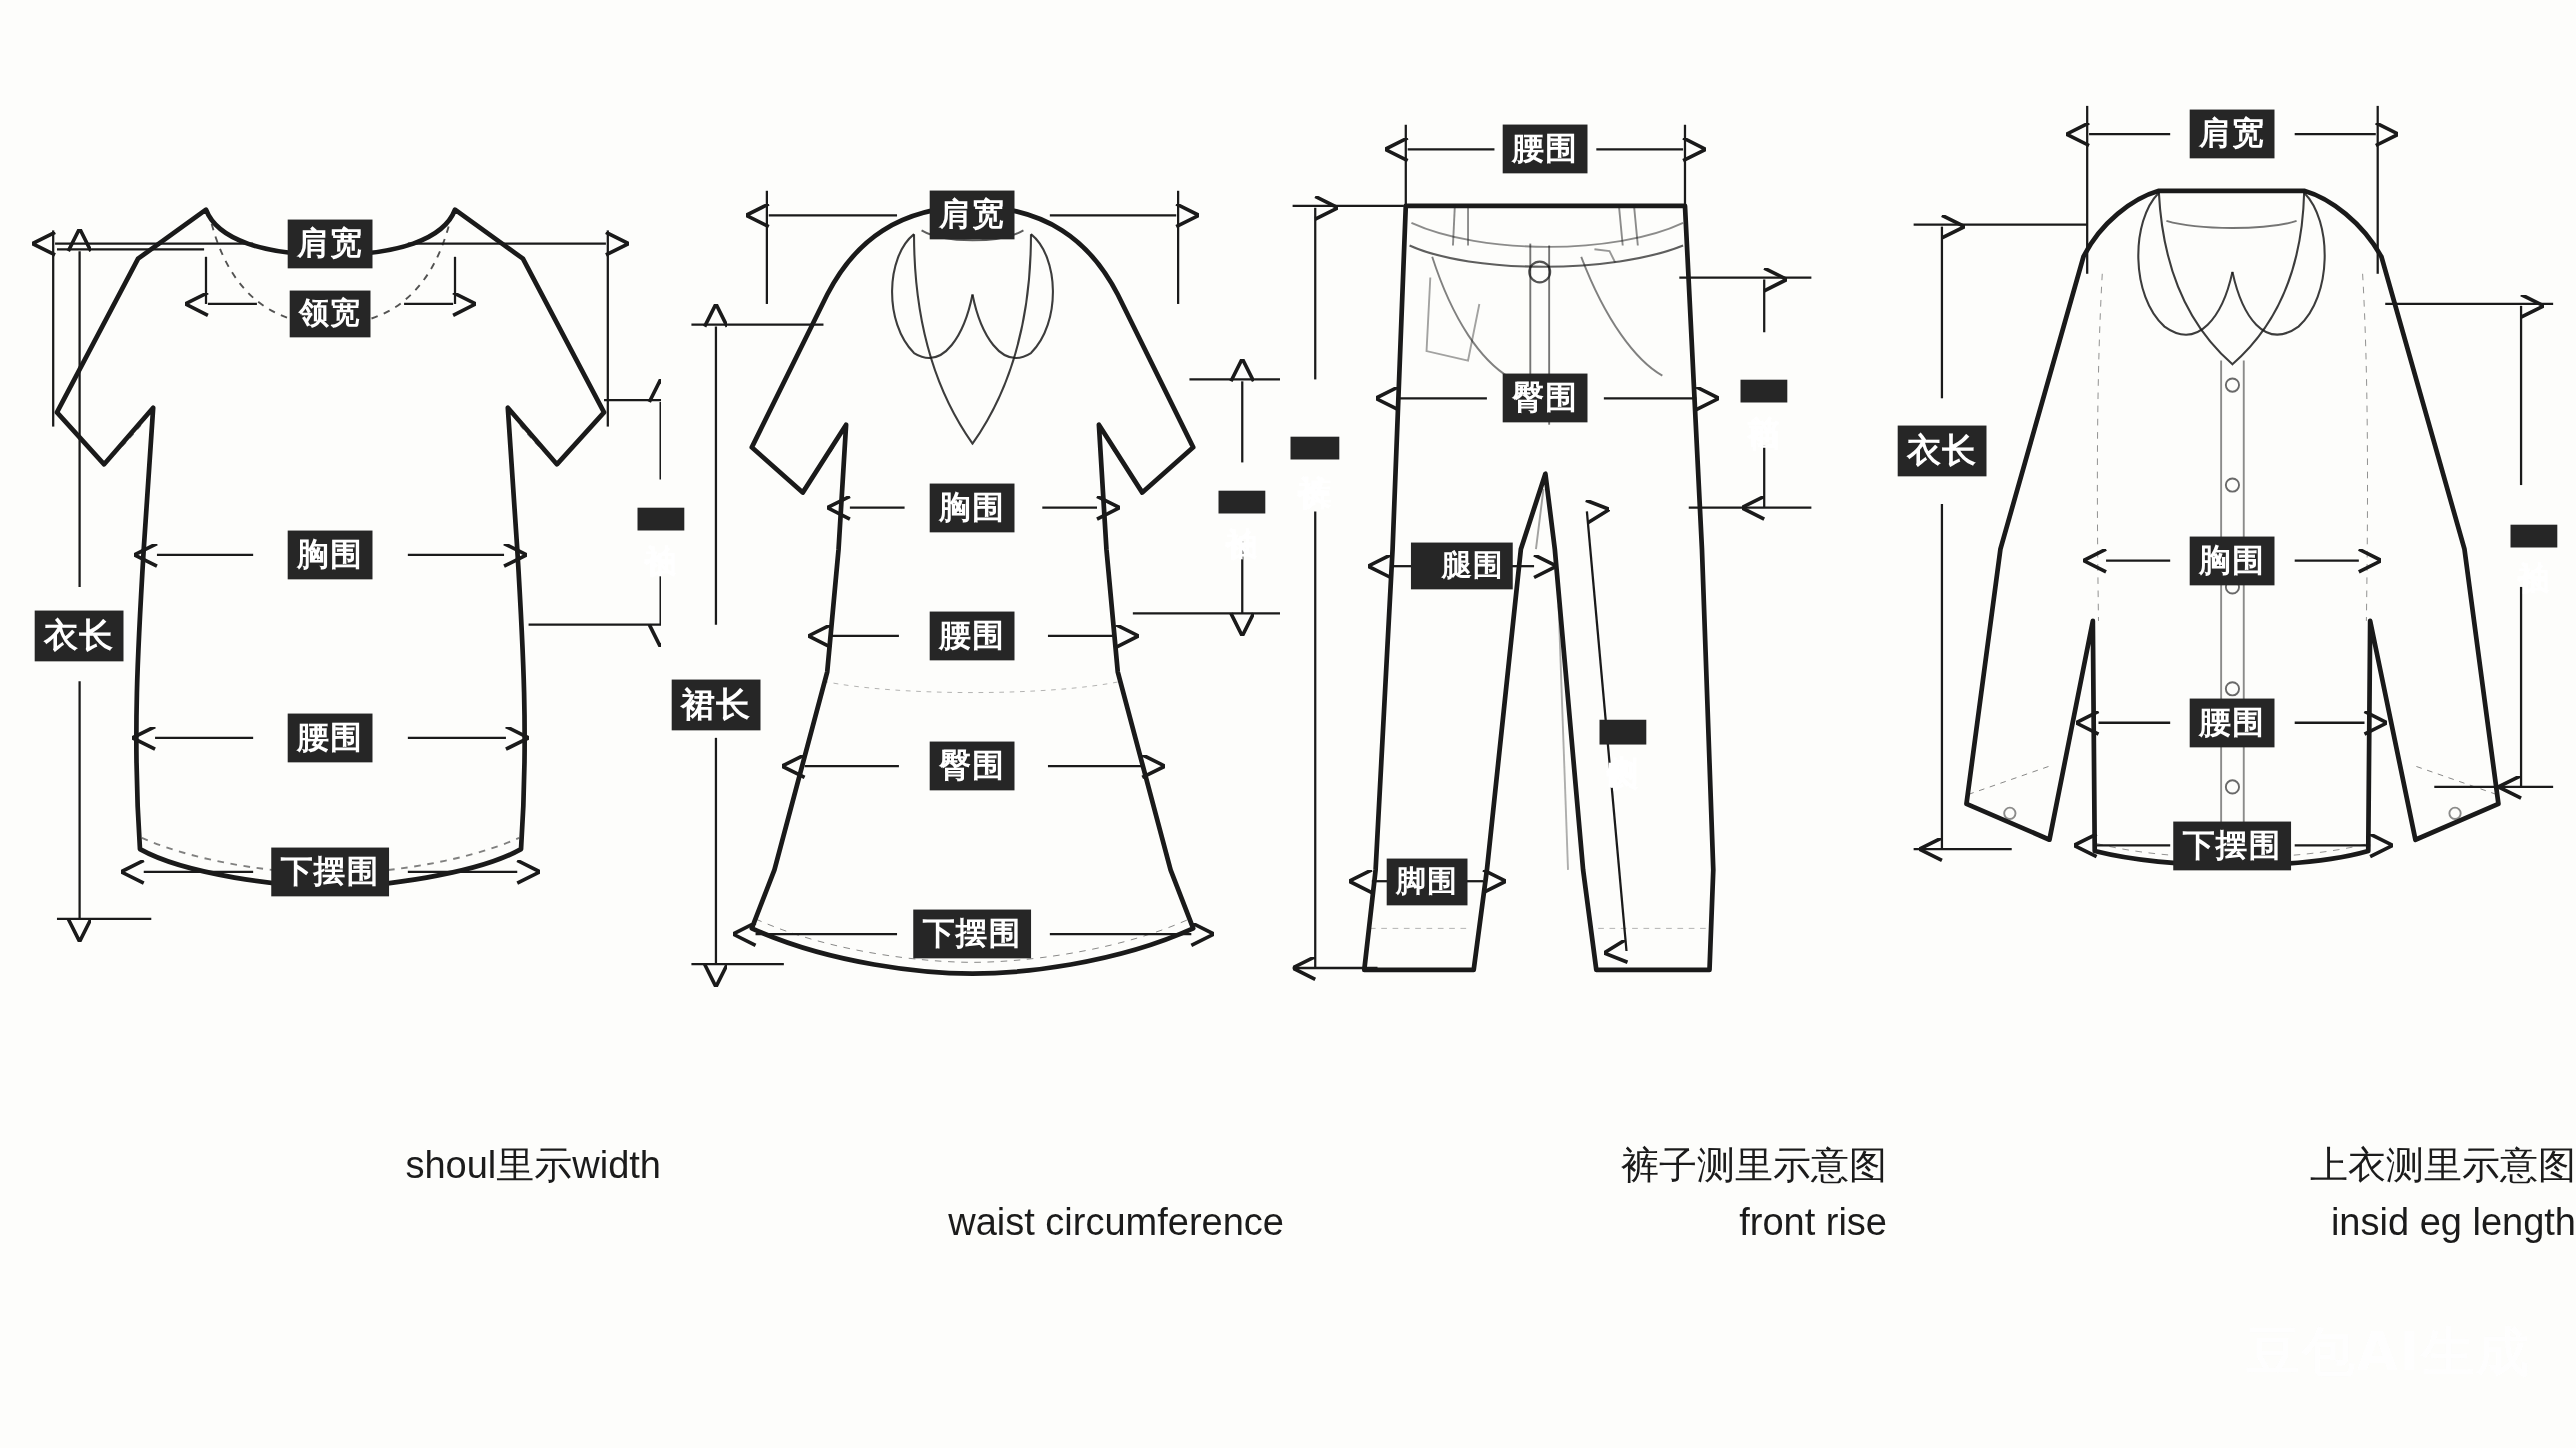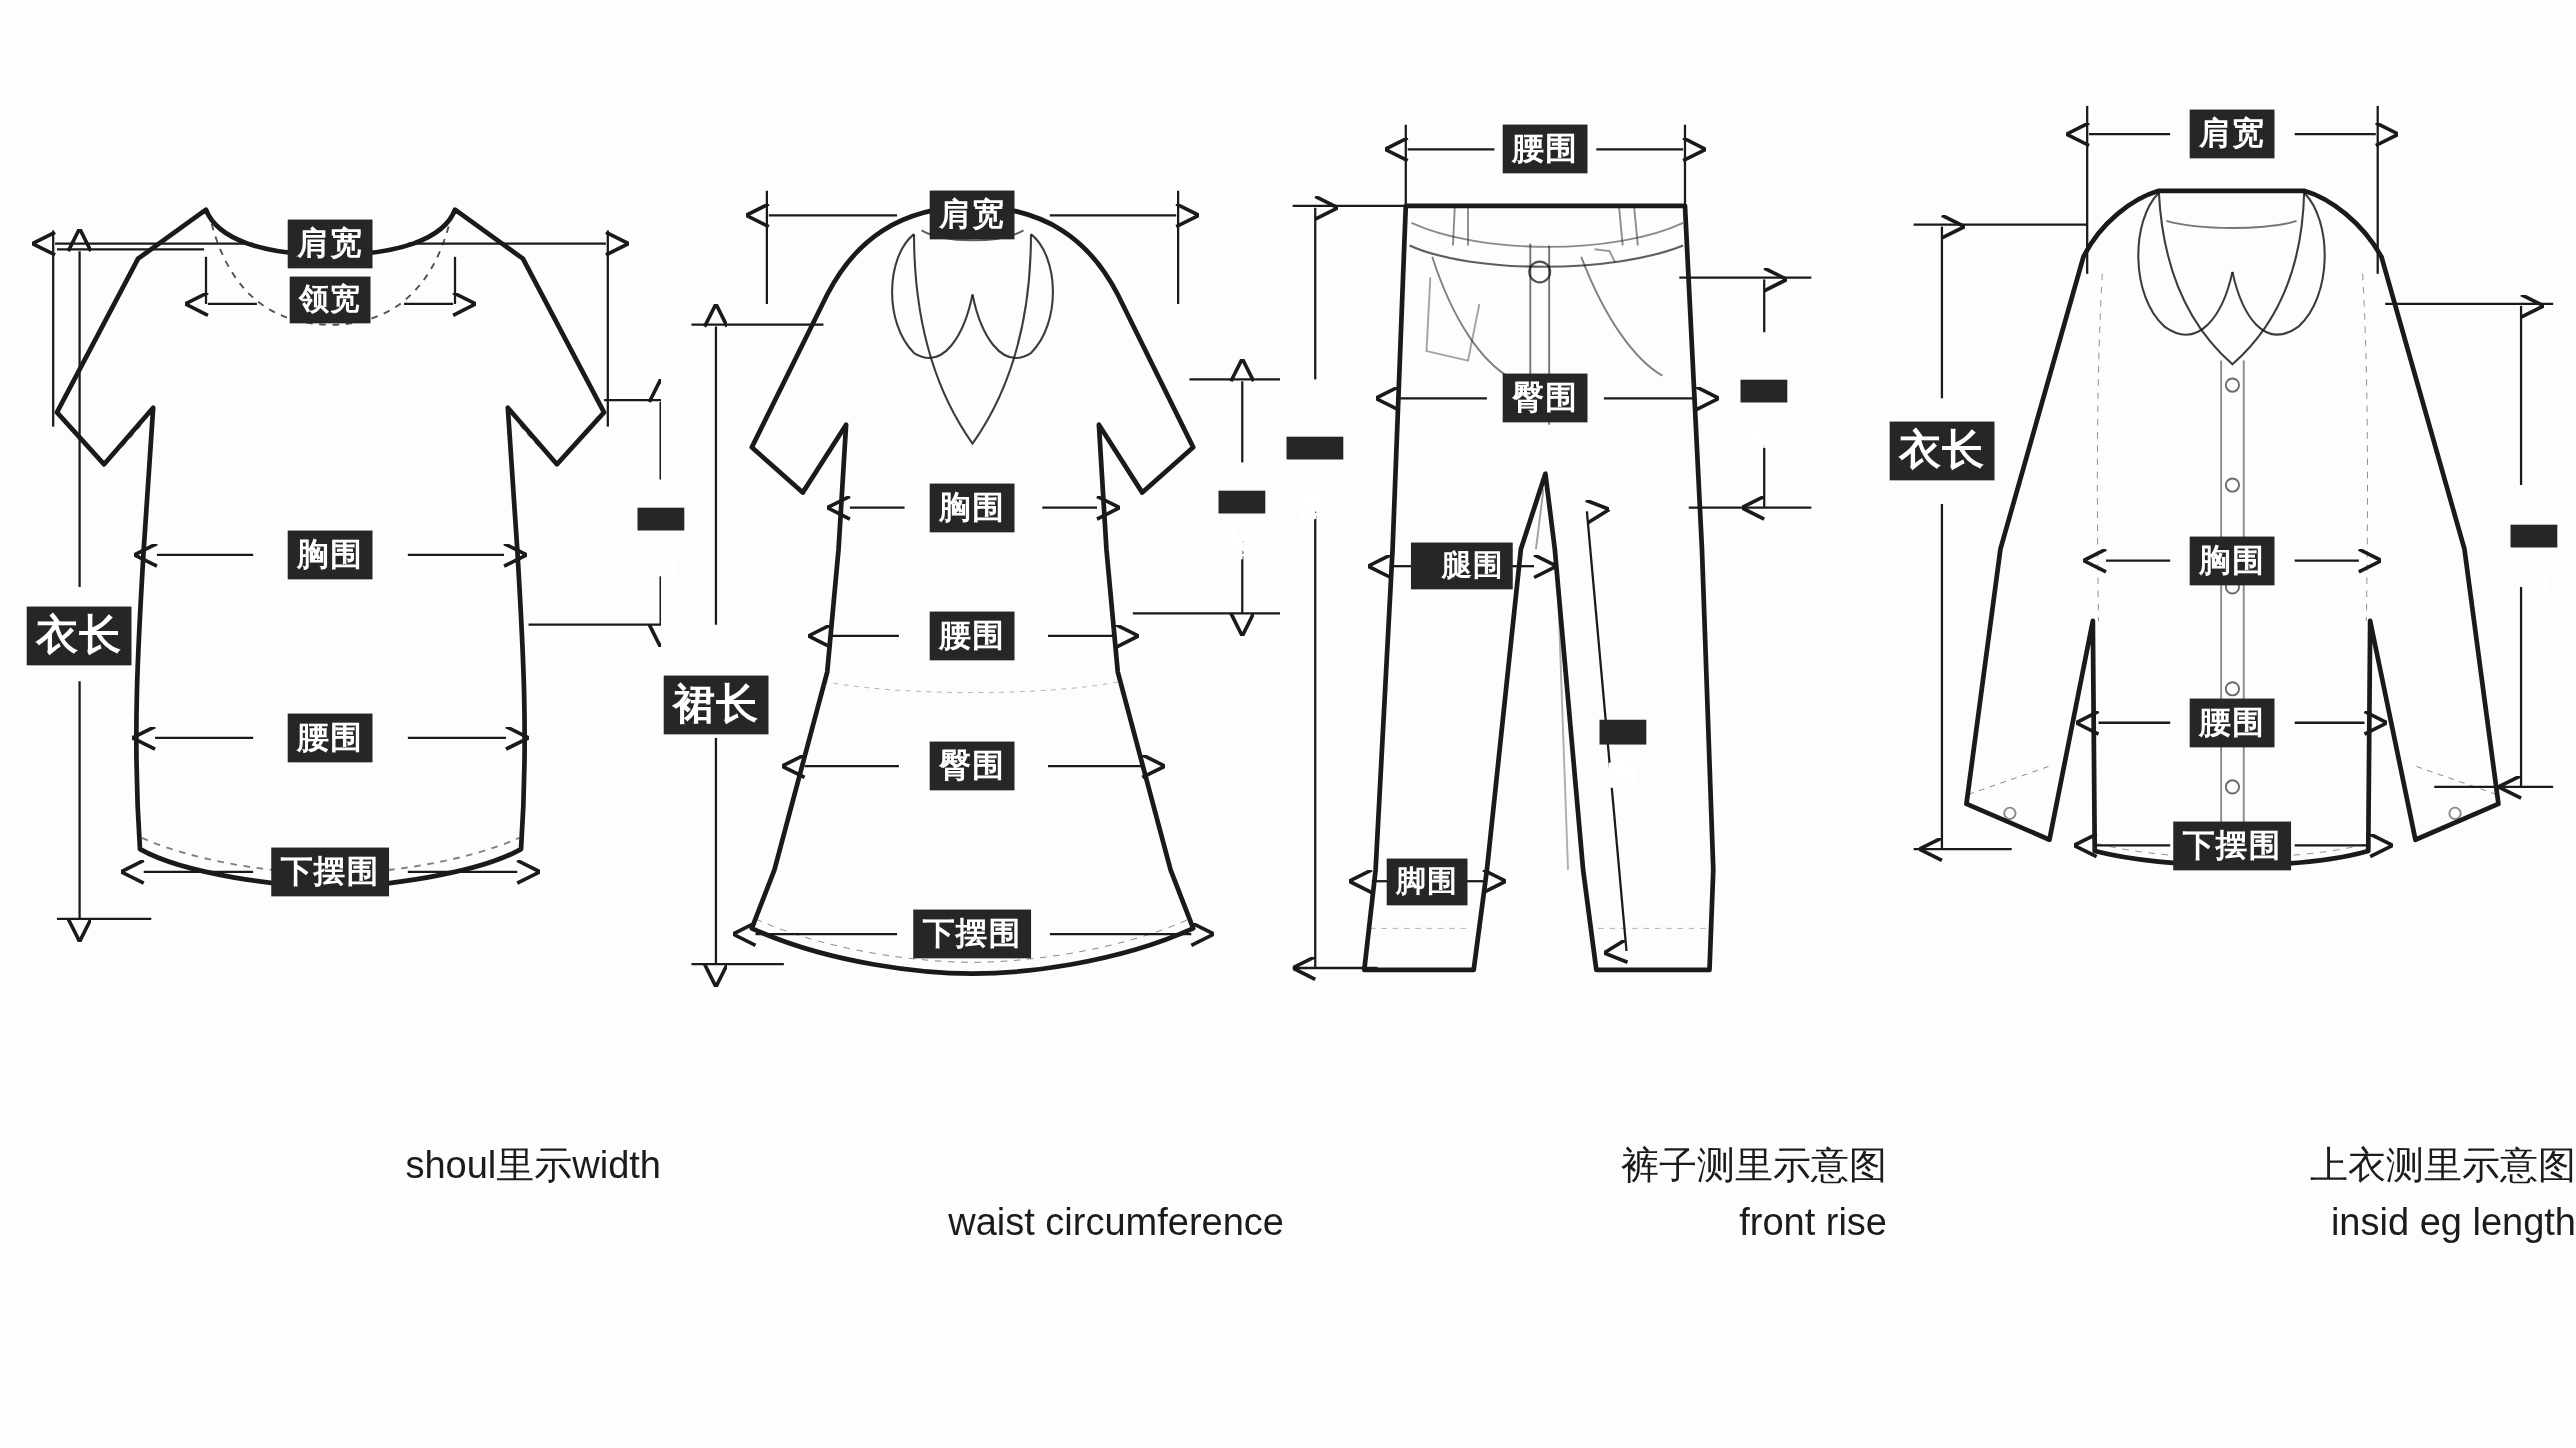--- a/index.html
+++ b/index.html
@@ -27,21 +27,21 @@
     color:#ffffff;
     font-weight:bold;
     letter-spacing:0.9px;
     line-height:1;
     padding:6.6px 8.5px 8.5px 8.5px;
     white-space:nowrap;
     font-family:"DejaVu Sans","Liberation Sans",sans-serif;
     transform:translate(-50%,-50%);
     box-shadow:0 0 0 0.9px #262626;
   }
-  .tag.t36{font-size:42px;}
+  .tag.t36{font-size:34px;}
   .tag.t34{font-size:32px;}
   .tag.t32{font-size:30px;}
   .tag.vert{writing-mode:vertical-rl;text-orientation:upright;letter-spacing:1.9px;padding:8.5px 6.6px;}
 
   .caption{
     position:absolute;
     left:0;width:100%;
     text-align:right;
     color:#1b1b1b;
   }
@@ -122,21 +122,21 @@
           <line x1="164" y1="760" x2="268" y2="760" marker-start="url(#aL1)"></line>
           <line x1="432" y1="760" x2="536" y2="760" marker-end="url(#aR1)"></line>
 
           <line x1="152" y1="902" x2="268" y2="902" marker-start="url(#aL1)"></line>
           <line x1="432" y1="902" x2="548" y2="902" marker-end="url(#aR1)"></line>
         </g>
       </svg>
     </div>
 
     <div class="tag t34" style="left:330px;top:223px;">肩宽</div>
-    <div class="tag t32" style="left:330px;top:279px;font-family:Liberation Serif, serif;">领宽</div>
+    <div class="tag t32" style="left:330px;top:293px;font-family:Liberation Serif, serif;">领宽</div>
     <div class="tag t34 vert" style="left:661px;top:498px;">袖长</div>
     <div class="tag t34" style="left:330px;top:534px;">胸围</div>
     <div class="tag t36" style="left:79px;top:615px;">衣长</div>
     <div class="tag t34" style="left:330px;top:717px;">腰围</div>
     <div class="tag t34" style="left:330px;top:851px;">下摆围</div>
 
     <div class="caption cap-cn">shoul里示width</div>
   </div>
 
   <div class="panel p2">

